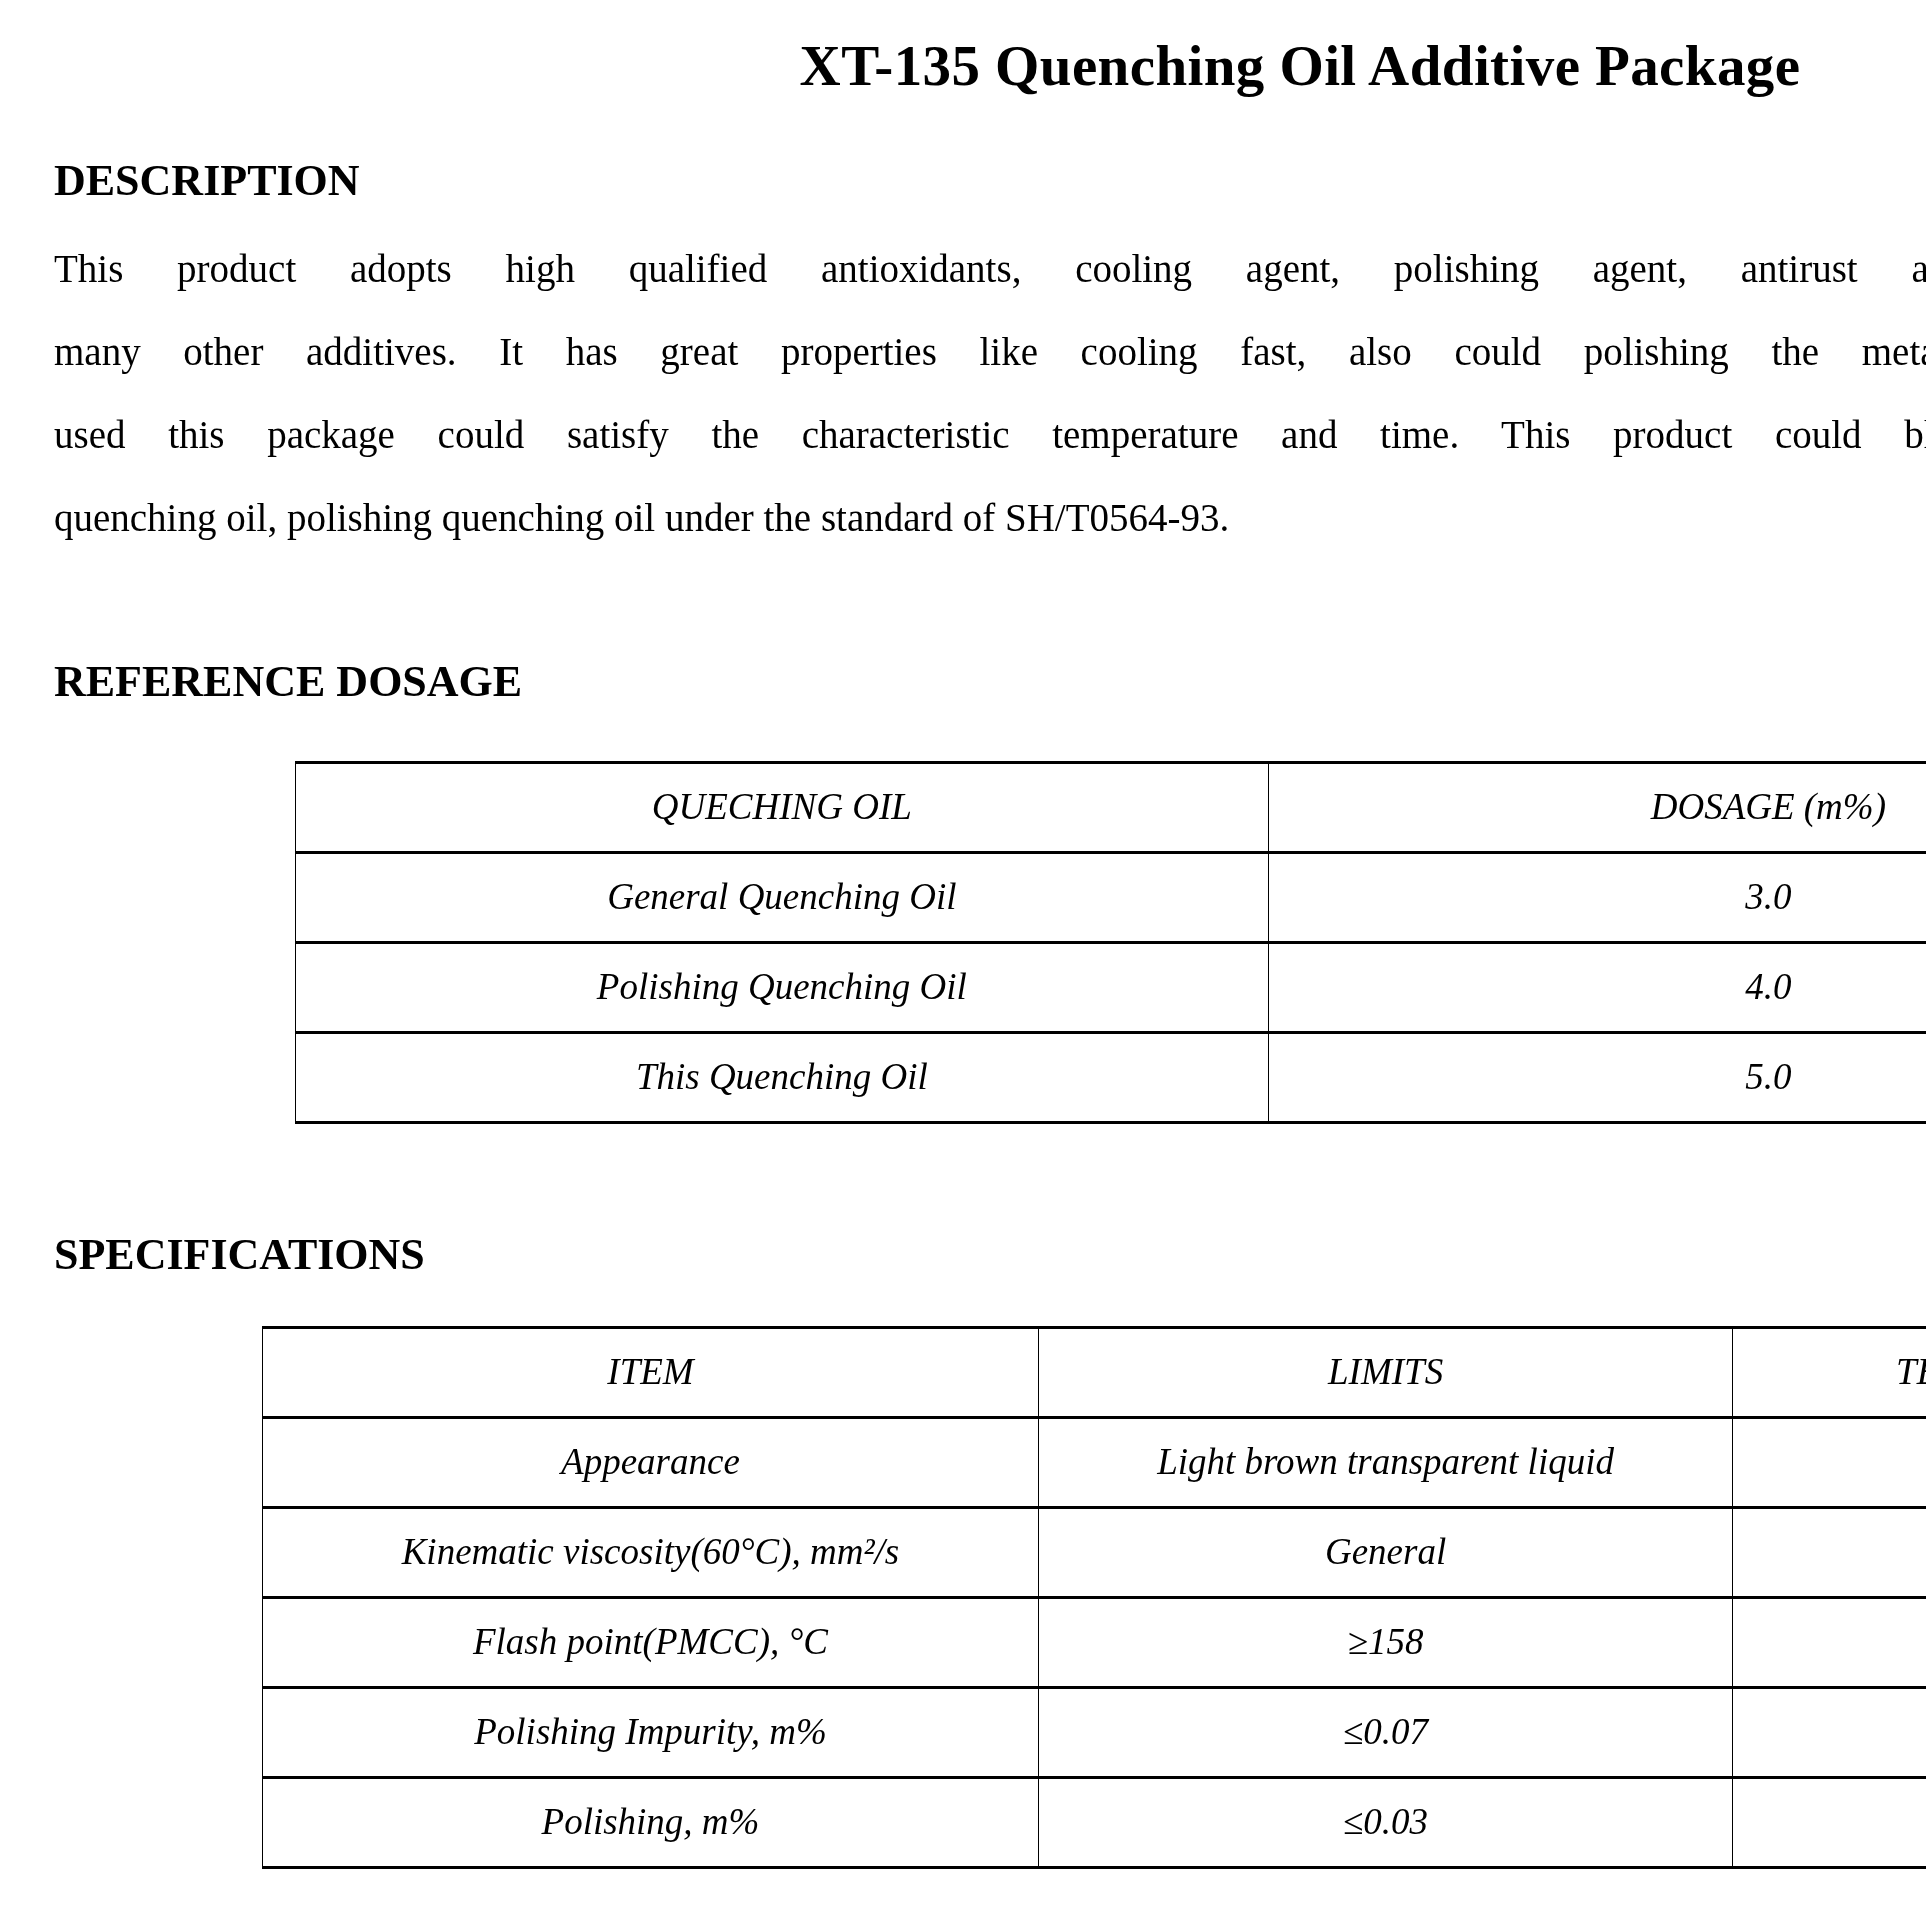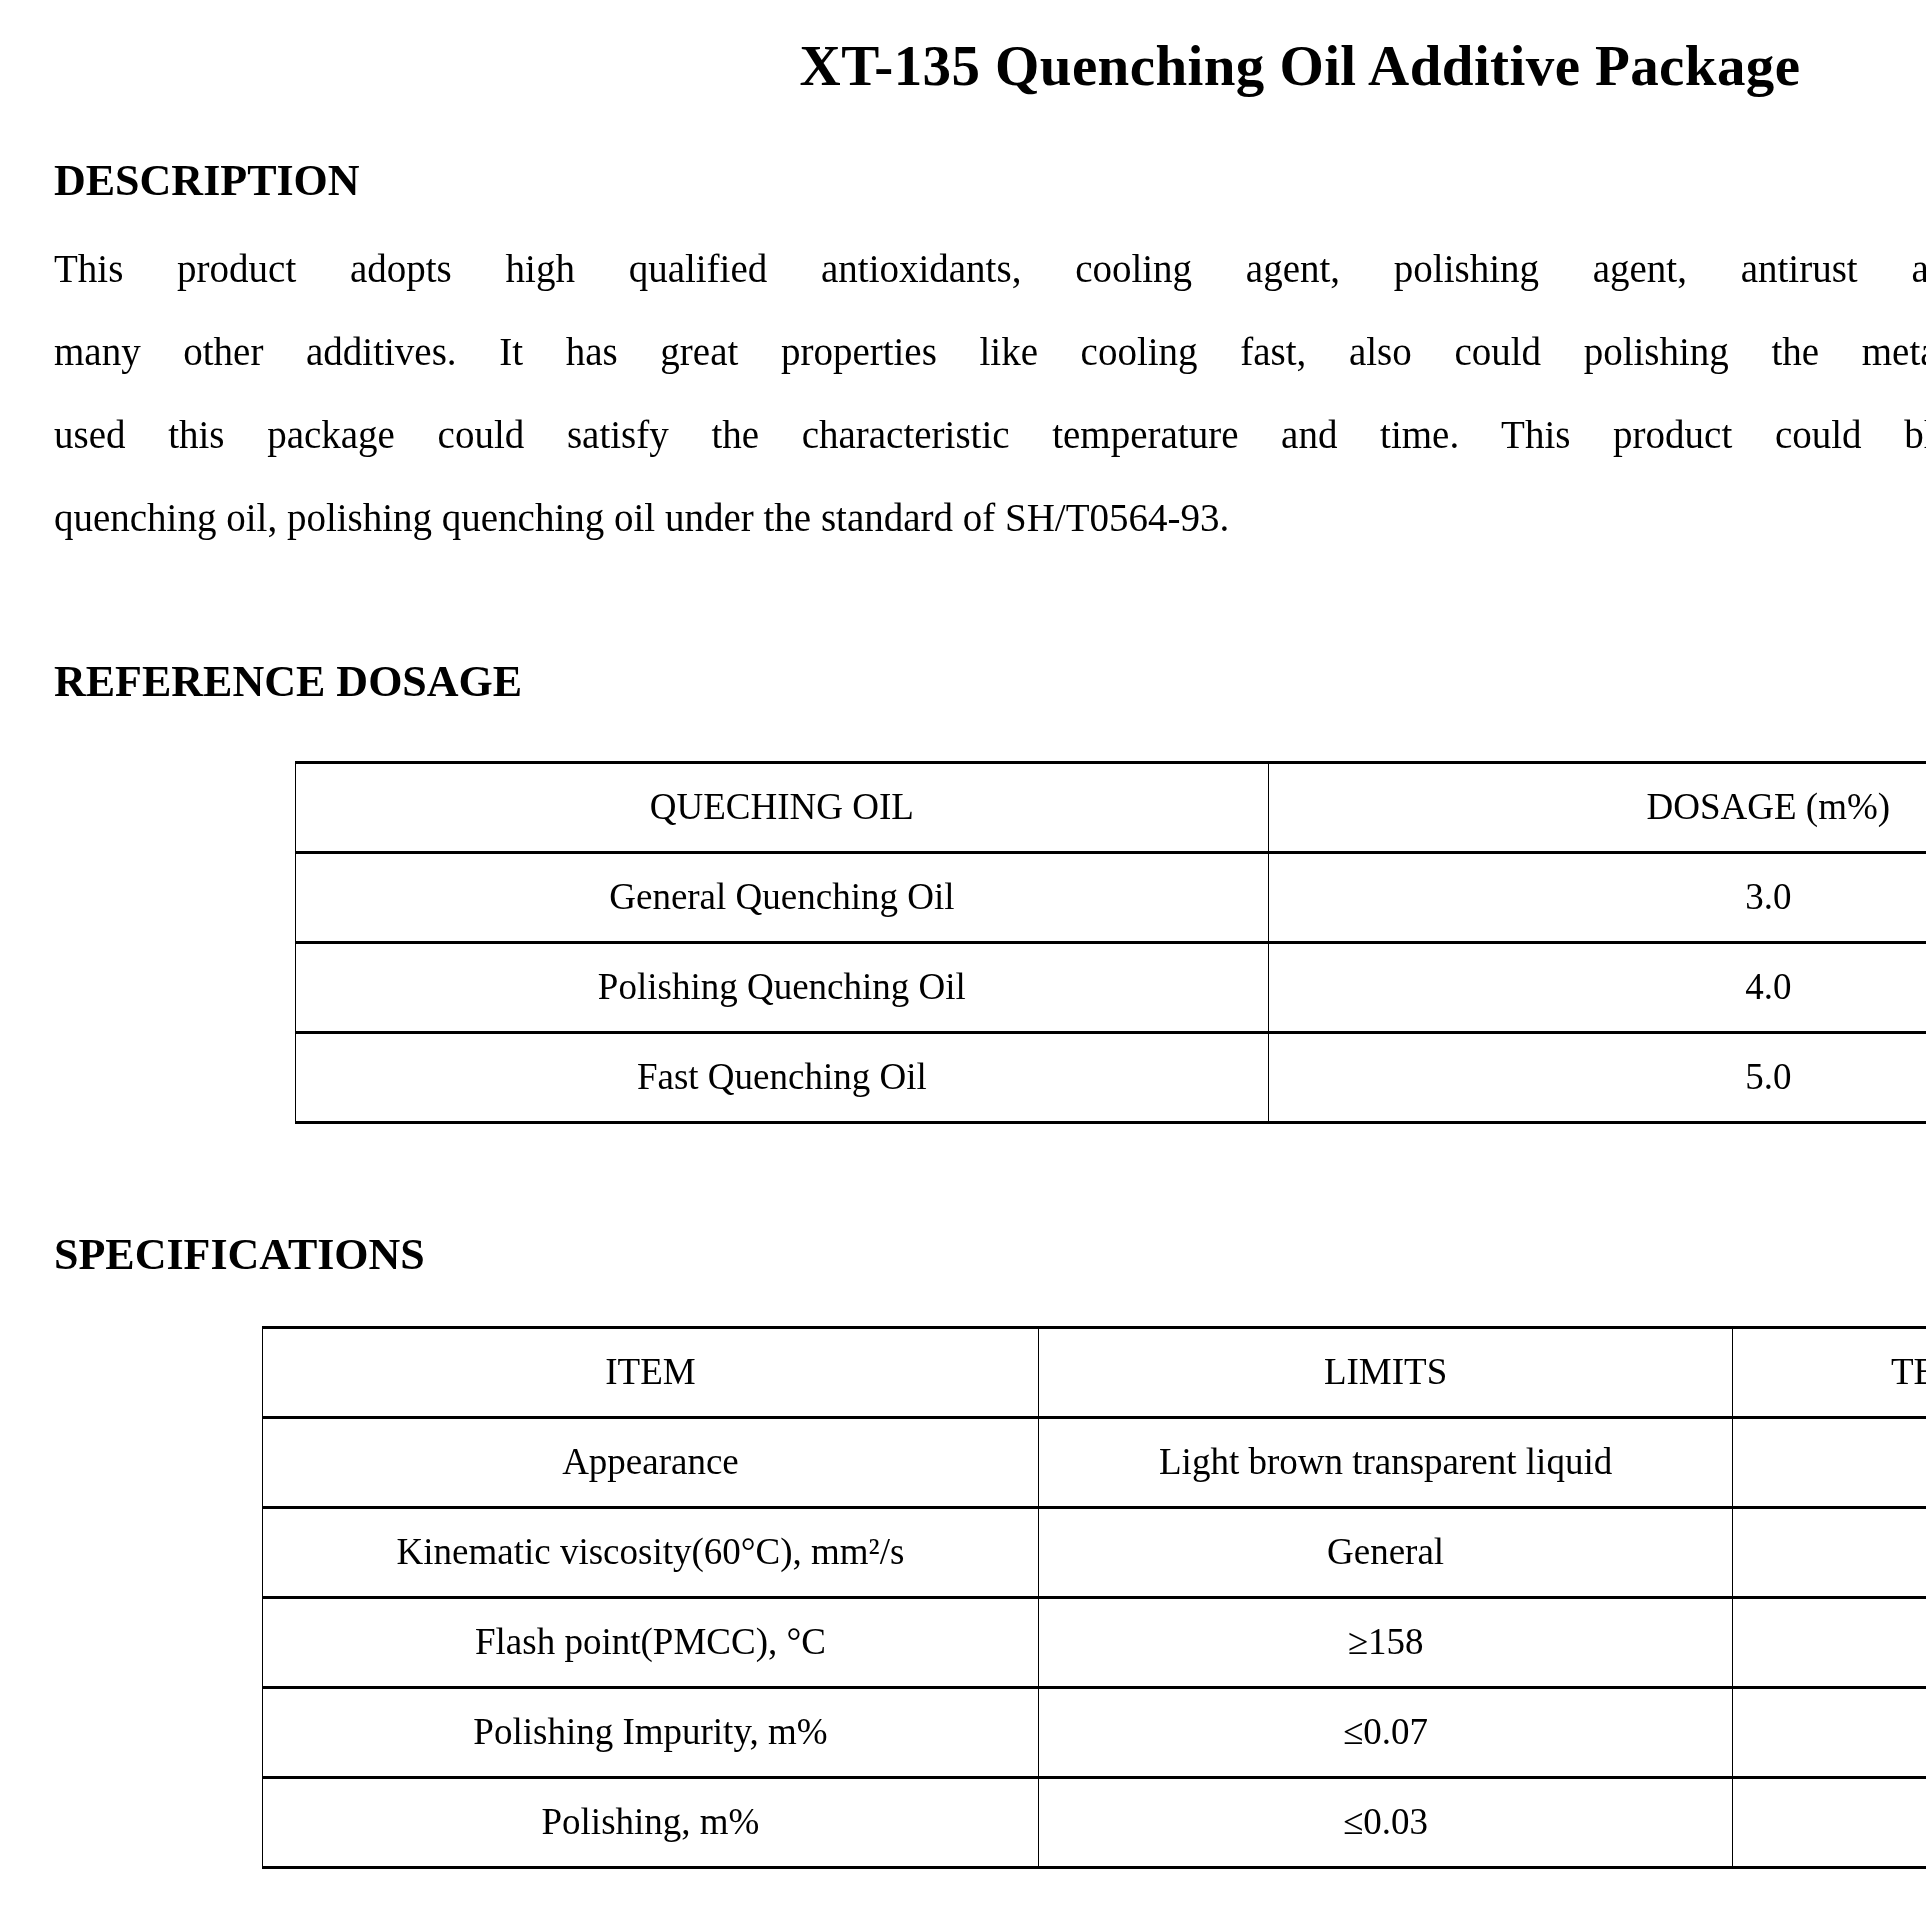--- a/index.html
+++ b/index.html
@@ -52,20 +52,21 @@
   }
   td {
     border: 1.9px solid #000;
     border-top-width: 3.5px;
     border-bottom-width: 3.5px;
     height: 90px;
     text-align: center;
     vertical-align: middle;
     font-size: 37px;
     line-height: 46px;
+    font-style: italic;
   }
   table.dosage-table {
     margin-top: 52px;
     margin-left: 241px;
     width: 1974px;
   }
   .dosage-col1 { width: 49.3%; }
   .dosage-col2 { width: 50.7%; }
 
   table.specs-table {
@@ -104,21 +105,21 @@
         </tr>
         <tr>
           <td>General Quenching Oil</td>
           <td>3.0</td>
         </tr>
         <tr>
           <td>Polishing Quenching Oil</td>
           <td>4.0</td>
         </tr>
         <tr>
-          <td>Fast Quenching Oil</td>
+          <td>This Quenching Oil</td>
           <td>5.0</td>
         </tr>
       </tbody>
     </table>
   </section>
 
   <section>
     <h2 class="section-heading mt-specs">SPECIFICATIONS</h2>
     <table class="specs-table">
       <tbody>

